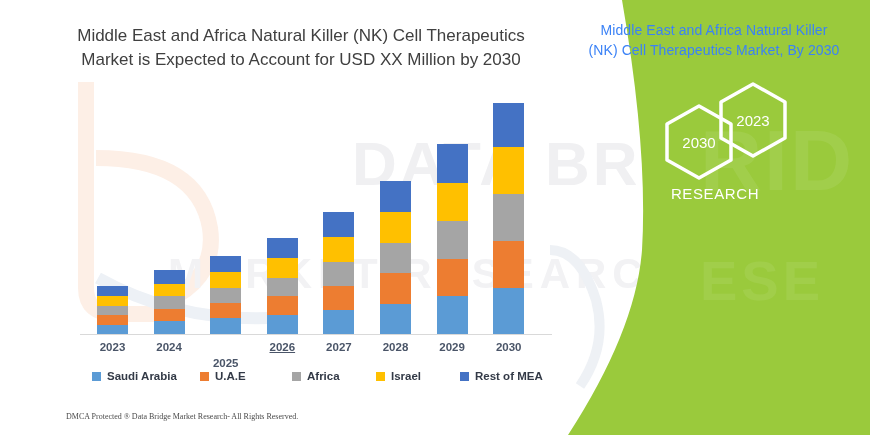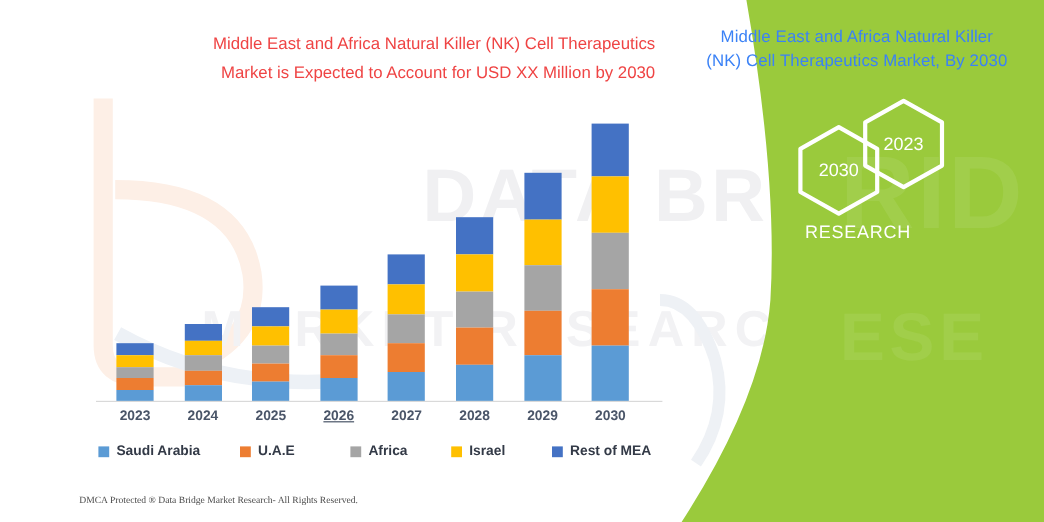--- a/index.html
+++ b/index.html
@@ -47,22 +47,22 @@
     font-size:15px;line-height:23px;letter-spacing:.6px;
     z-index:3;
   }
 
   
   .chart-area{
     position:absolute;left:0;top:0;width:600px;height:435px;
   }
   .chart-title{
     position:absolute;top:24px;left:56px;width:490px;
-    text-align:right;
-    color:#ef4444;font-size:14px;line-height:24px;
+    text-align:center;
+    color:#404040;font-size:17px;line-height:24px;
   }
 
   
   .wm-text{
     position:absolute;
     color:#f0f0f2;
     font-size:62px;font-weight:bold;letter-spacing:3px;
     white-space:nowrap;pointer-events:none;
     user-select:none;
   }
@@ -189,30 +189,30 @@
           <div class="seg" style="height: 46.9565px; background: rgb(237, 125, 49);"></div>
           <div class="seg" style="height: 46.9565px; background: rgb(165, 165, 165);"></div>
           <div class="seg" style="height: 46.9565px; background: rgb(255, 192, 0);"></div>
           <div class="seg" style="height: 43.8261px; background: rgb(68, 114, 196);"></div>
         </div>
       </div>
     <div class="axis-line"></div>
     <div class="xlabels" id="xlabels">
         <div class="xlabel" style="left: 2.5px;">2023</div>
         <div class="xlabel" style="left: 59.1px; text-align: center;">2024</div>
-        <div class="xlabel" style="left: 115.7px;">2025</div>
+        <div class="xlabel" style="left: 115.7px; margin-top: 16px;">2025</div>
         <div class="xlabel" style="left: 172.3px; text-decoration: underline;">2026</div>
         <div class="xlabel" style="left: 228.9px;">2027</div>
         <div class="xlabel" style="left: 285.5px;">2028</div>
         <div class="xlabel" style="left: 342.1px;">2029</div>
         <div class="xlabel" style="left: 398.7px;">2030</div>
       </div>
 
     <div class="legend" id="legend">
-        <div class="legend-item" style="left: 2px;">
+        <div class="legend-item" style="left: 12px;">
           <span class="swatch" style="background: rgb(91, 155, 213);"></span>
           <span>Saudi Arabia</span>
         </div>
         <div class="legend-item" style="left: 120px;">
           <span class="swatch" style="background: rgb(237, 125, 49);"></span>
           <span>U.A.E</span>
         </div>
         <div class="legend-item" style="left: 212px;">
           <span class="swatch" style="background: rgb(165, 165, 165);"></span>
           <span>Africa</span>

